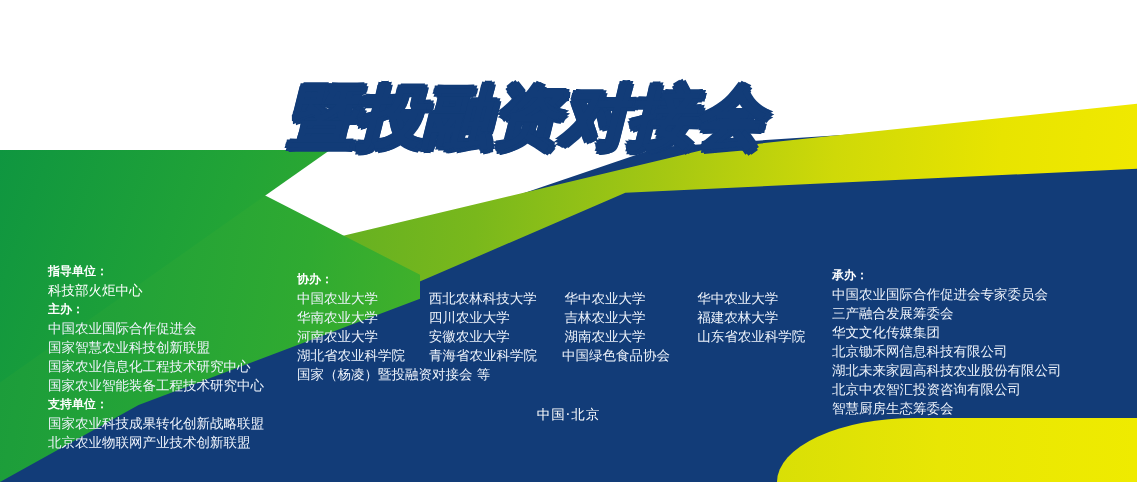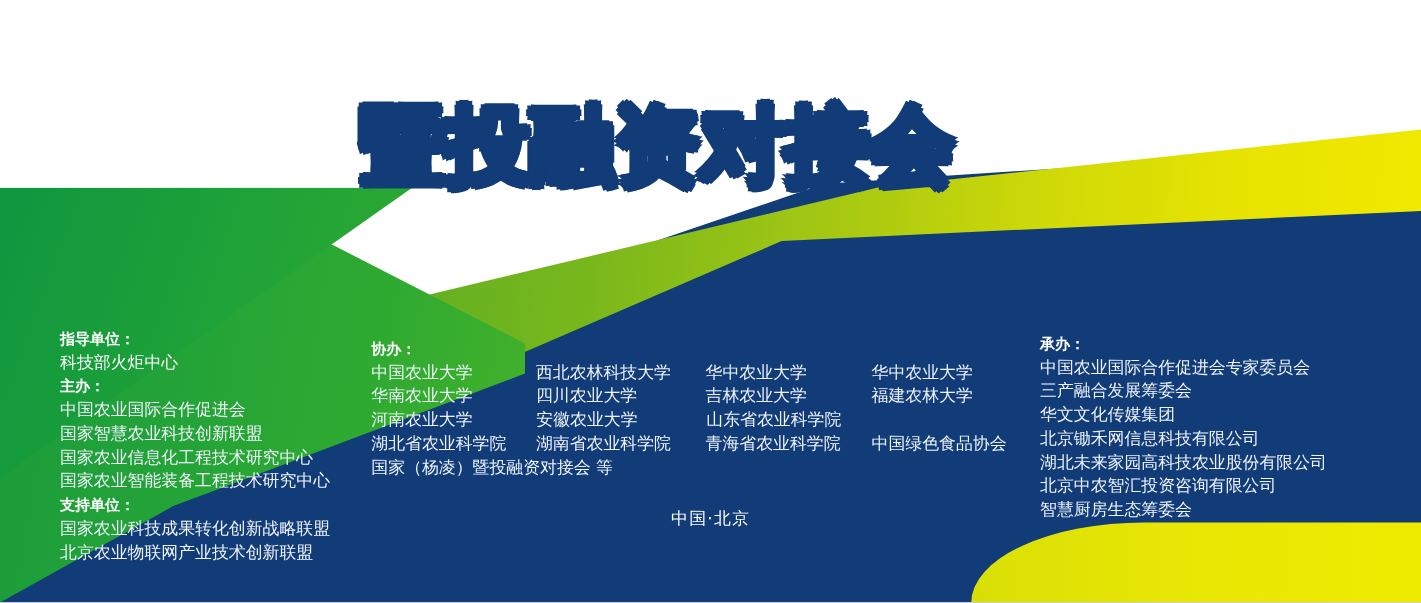--- a/index.html
+++ b/index.html
@@ -79,20 +79,21 @@
     margin-left:288px;
     background:linear-gradient(180deg,#ffffff 0%,#fff9cc 22%,#fbe95a 50%,#f6dd16 76%,#ead400 100%);
     -webkit-background-clip:text;
     background-clip:text;
     color:transparent;
     text-shadow:
       -3px 0 0 #123c78, 3px 0 0 #123c78, 0 -3px 0 #123c78, 0 3px 0 #123c78,
       -3px -3px 0 #123c78, 3px -3px 0 #123c78, -3px 3px 0 #123c78, 3px 3px 0 #123c78,
       -4px 0 0 #123c78, 4px 0 0 #123c78, 0 -4px 0 #123c78, 0 4px 0 #123c78;
     white-space:nowrap;
+    font-style:italic;
   }
 
   
   .credits{
     position:absolute;
     left:0; top:262px; width:1137px; height:180px;
   }
   .col{ position:absolute; }
   .col-guide{ left:48px;  top:0;   width:250px; }
   .col-co{    left:297px; top:8px; width:520px; }
@@ -189,25 +190,25 @@
         </div>
         <div class="co-row">
           <span class="co-cell cw1">华南农业大学</span>
           <span class="co-cell cw2">四川农业大学</span>
           <span class="co-cell cw3">吉林农业大学</span>
           <span class="co-cell cw4">福建农林大学</span>
         </div>
         <div class="co-row">
           <span class="co-cell cw1">河南农业大学</span>
           <span class="co-cell cw2">安徽农业大学</span>
+          <span class="co-cell cw3">湖南农业大学</span>
           <span class="co-cell cw4">山东省农业科学院</span>
         </div>
         <div class="co-row">
           <span class="co-cell cw1">湖北省农业科学院</span>
-          <span class="co-cell cw2">湖南省农业科学院</span>
           <span class="co-cell cw3">青海省农业科学院</span>
           <span class="co-cell cw4">中国绿色食品协会</span>
         </div>
       </div>
       <div class="co-last">国家（杨凌）暨投融资对接会 等</div>
     </div>
 
     <div class="col col-host">
       <div class="hd">承办：</div>
       <div class="ln">中国农业国际合作促进会专家委员会</div>

